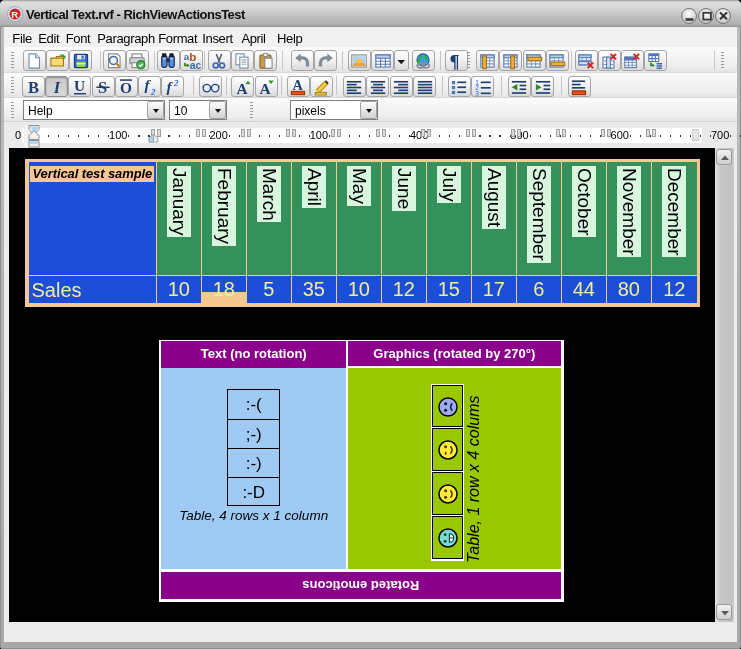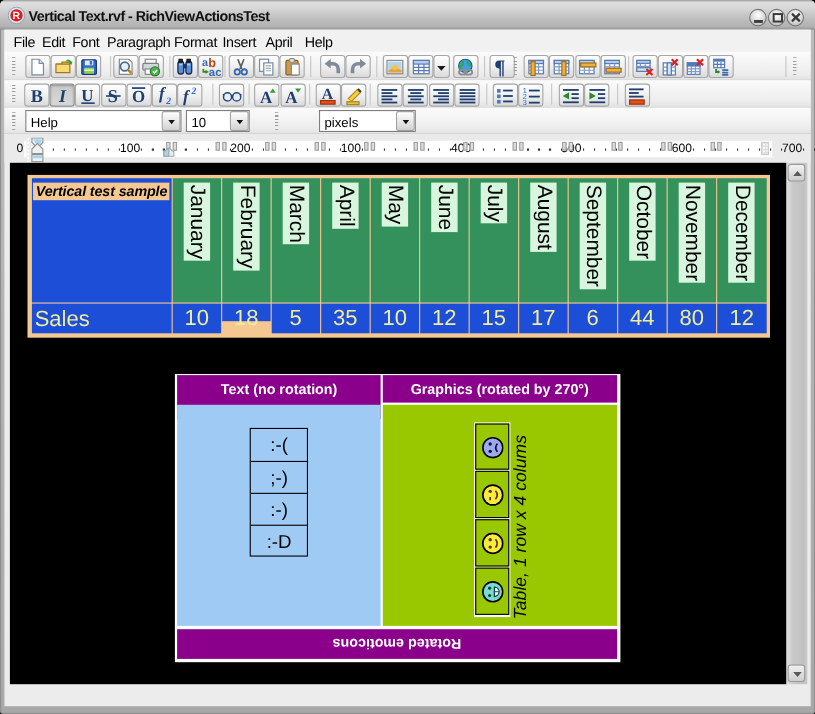--- a/index.html
+++ b/index.html
@@ -685,20 +685,21 @@
 <div class="pur" style="left:189.2px;top:1.4px;width:213.3px;height:25.2px;">
             <div style="margin-top:5px">Graphics (rotated by 270°)</div>
           </div>
 <div id="t2blue">
 <div id="etable">
               <div>:-(</div>
               <div>;-)</div>
               <div>:-)</div>
               <div>:-D</div>
             </div>
+<div id="ecap">Table, 4 rows x 1 column</div>
 </div>
 <div id="t2green">
 <div id="gtable">
 <div class="gcell">
                 <svg width="20" height="20" viewBox="0 0 21 21" style="transform:rotate(-90deg)">
                   <circle cx="10.5" cy="10.5" r="9.5" fill="#9fa9ee" stroke="#000" stroke-width="1.5"></circle>
                   <circle cx="7" cy="8" r="1.6" fill="#101048"></circle>
                   <circle cx="14" cy="8" r="1.6" fill="#101048"></circle>
                   <path d="M6.5 15q4-3.5 8 0" stroke="#101048" stroke-width="1.6" fill="none"></path>
                 </svg>

